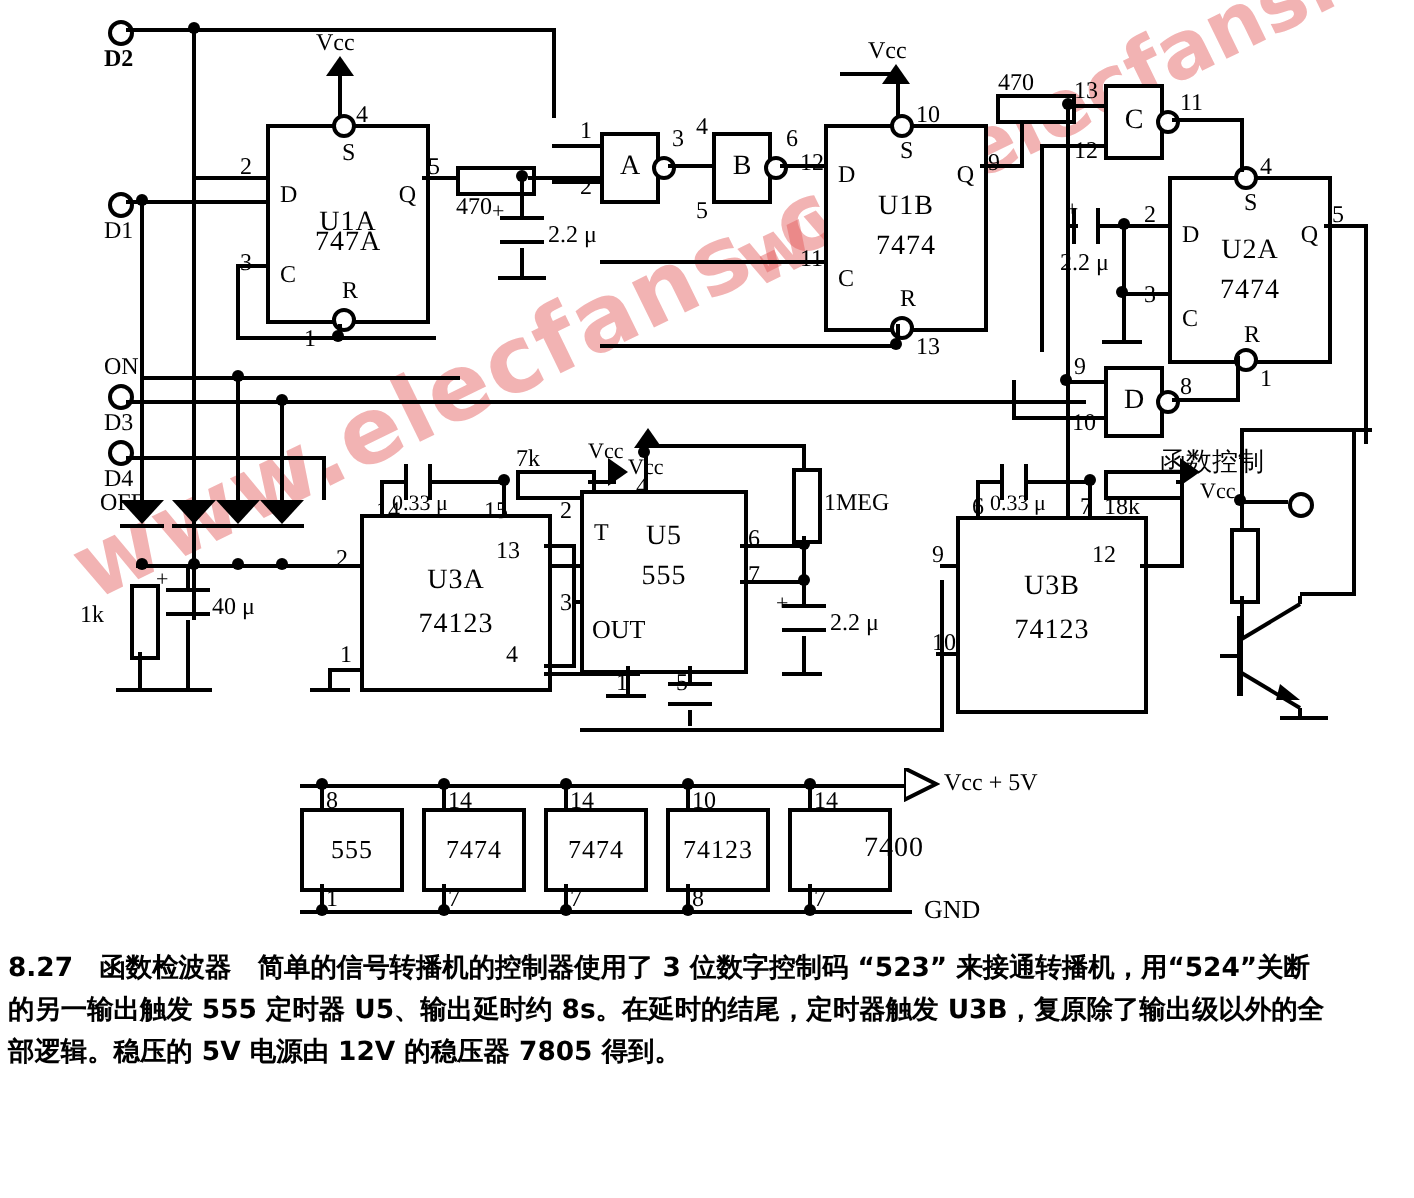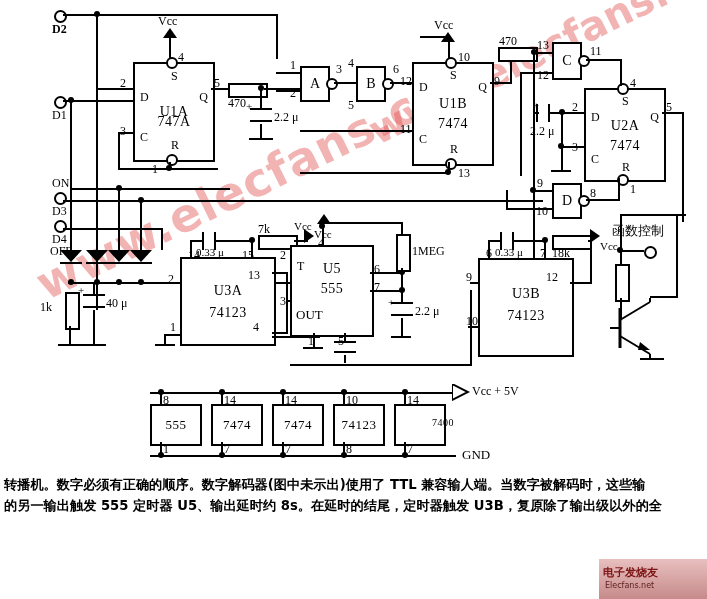--- a/index.html
+++ b/index.html
@@ -447,21 +447,21 @@
   <div class="vtri" style="left:588px;top:231px;transform:rotate(90deg);"></div>
   <span class="lbl sm" style="left:600px;top:240px;">Vcc</span>
 
   <div class="wire wh" style="left:470px;top:282px;width:8px;"></div>
 
   <div class="wire wh" style="left:468px;top:326px;width:10px;"></div>
 
   <div class="wire wh" style="left:570px;top:282px;width:22px;"></div>
   <div class="wire wv" style="left:590px;top:242px;height:42px;"></div>
 
-  <span class="lbl cn" style="left:612px;top:222px;">函数控制</span>
+  <span class="lbl cn" style="left:580px;top:222px;">函数控制</span>
   <div class="wire wh" style="left:620px;top:214px;width:66px;"></div>
   <div class="wire wv" style="left:620px;top:214px;height:38px;"></div>
   <div class="wire wh" style="left:620px;top:250px;width:24px;"></div>
   <div class="term" style="left:644px;top:246px;"></div>
   <div class="node" style="left:617px;top:247px;"></div>
   <div class="wire wv" style="left:620px;top:250px;height:14px;"></div>
   <div class="res v" style="left:615px;top:264px;"></div>
   <div class="wire wv" style="left:620px;top:298px;height:20px;"></div>
 
   <svg class="trx" style="left:610px;top:298px;" width="70" height="62" viewBox="0 0 70 62">
@@ -520,33 +520,30 @@
       <div class="ic" style="left: 333px; top: 404px; width: 48px; height: 38px;">
         <span class="nm" style="top: 11px; font-size: 13px;">74123</span>
       </div>
       <div class="wire wv" style="left: 343px; top: 392px; height: 12px;"></div>
       <div class="node" style="left: 341px; top: 389px;"></div>
       <span class="lbl pin" style="left: 346px; top: 393px;">10</span>
       <div class="wire wv" style="left: 343px; top: 442px; height: 13px;"></div>
       <div class="node" style="left: 341px; top: 452px;"></div>
       <span class="lbl pin" style="left: 346px; top: 442px;">8</span>
       <div class="ic" style="left: 394px; top: 404px; width: 48px; height: 38px;">
-        <span class="nm" style="top: 11px; font-size: 10px; margin-left: 36px;">7400</span>
+        <span class="nm" style="top: 11px; font-size: 14px; margin-left: 36px;">7400</span>
       </div>
       <div class="wire wv" style="left: 404px; top: 392px; height: 12px;"></div>
       <div class="node" style="left: 402px; top: 389px;"></div>
       <span class="lbl pin" style="left: 407px; top: 393px;">14</span>
       <div class="wire wv" style="left: 404px; top: 442px; height: 13px;"></div>
       <div class="node" style="left: 402px; top: 452px;"></div>
       <span class="lbl pin" style="left: 407px; top: 442px;">7</span>
     </div>
 
   <div id="caption">
-      <p>转播机。数字必须有正确的顺序。数字解码器(图中未示出)使用了 TTL 兼容输人端。当数字被解码时，这些输</p>
+      <p>8.27　函数检波器　简单的信号转播机的控制器使用了 3 位数字控制码 “523” 来接通转播机，用“524”关断</p>
       <p>的另一输出触发 555 定时器 U5、输出延时约 8s。在延时的结尾，定时器触发 U3B，复原除了输出级以外的全</p>
+      <p>部逻辑。稳压的 5V 电源由 12V 的稳压器 7805 得到。</p>
     </div>
 
-  <div class="wmbox">
-    <span>电子发烧友</span>
-    <small>Elecfans.net</small>
-  </div>
 
 </div>
 
 </body></html>

